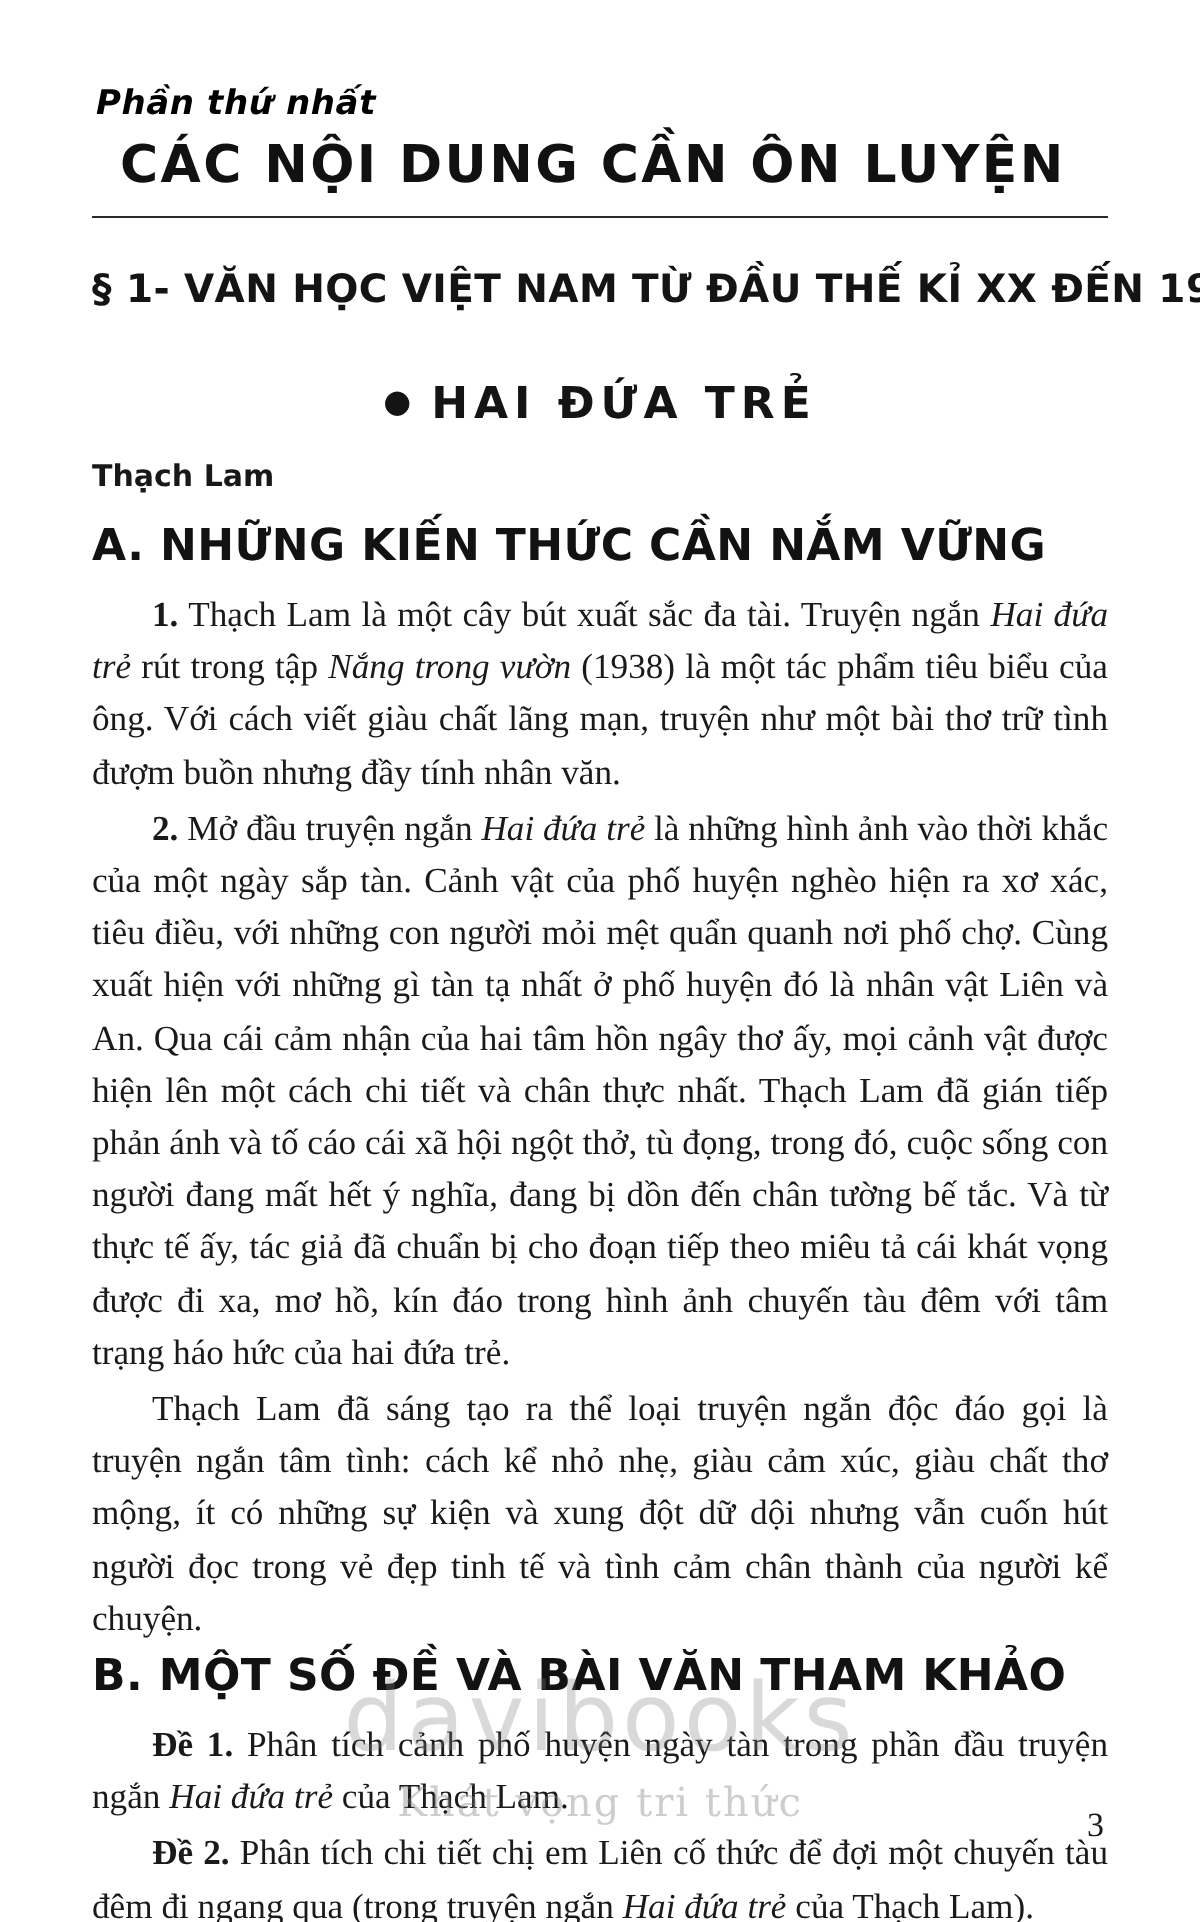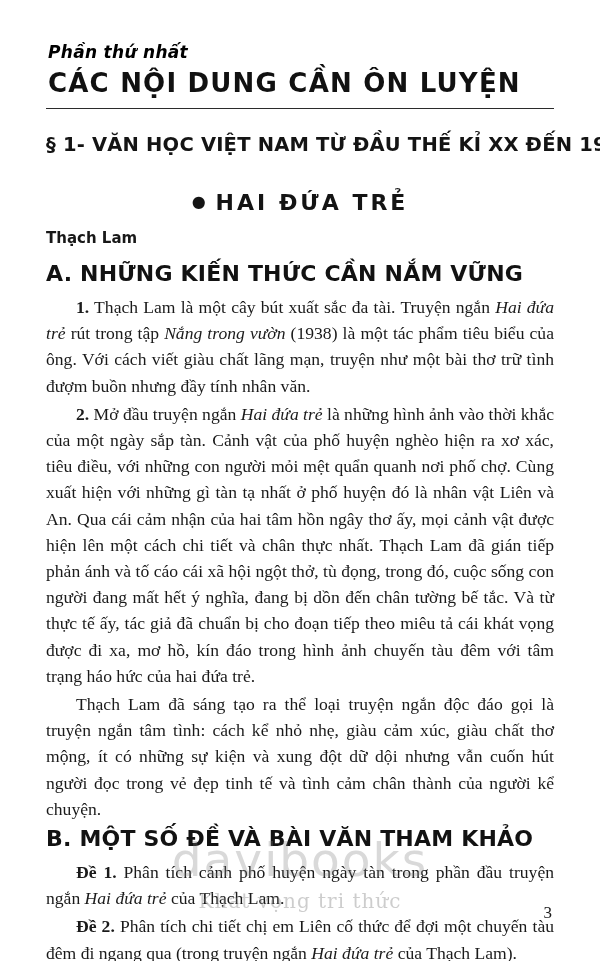--- a/index.html
+++ b/index.html
@@ -32,21 +32,21 @@
     letter-spacing: 0.3px;
     color: #000000;
     margin: 0 0 6px 2px;
   }
   .main-title {
     font-family: "DejaVu Sans", sans-serif;
     font-weight: bold;
     font-size: 26px;
     letter-spacing: 1.2px;
     color: #111;
-    margin: 0 0 10px 2px;
+    margin: 0 0 10px 14px;
     white-space: nowrap;
   }
   .rule {
     border: none;
     border-top: 1.6px solid #2b2b2b;
     margin: 6px 0 24px 0;
   }
   .section-title {
     font-family: "DejaVu Sans", sans-serif;
     font-weight: bold;

